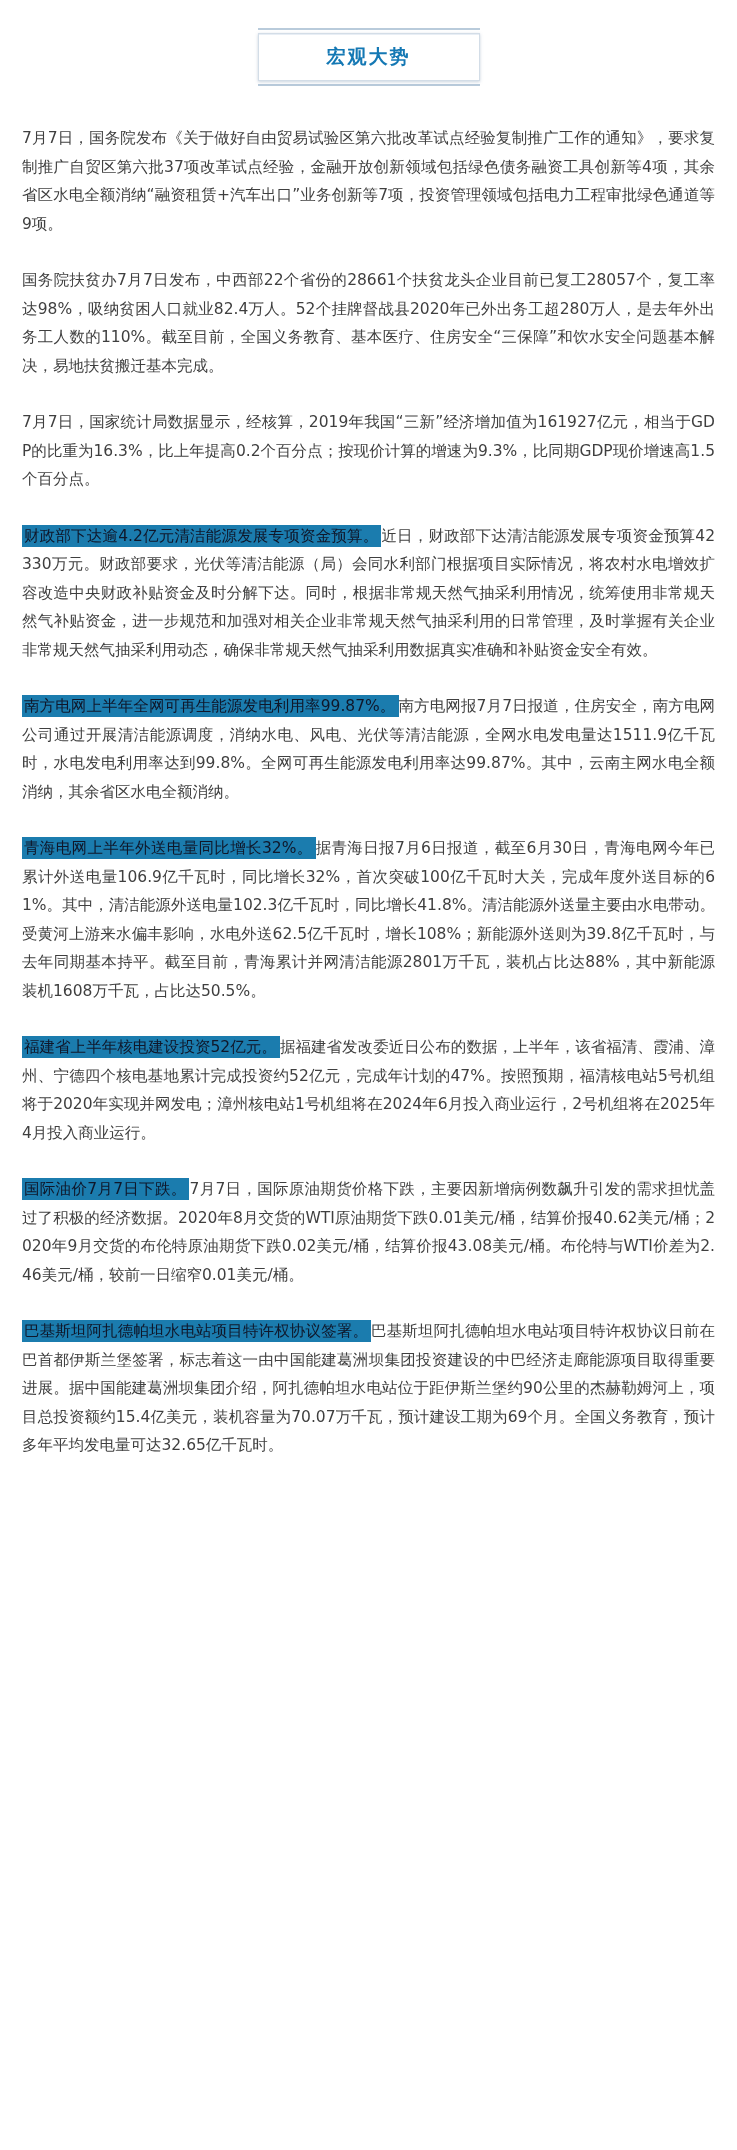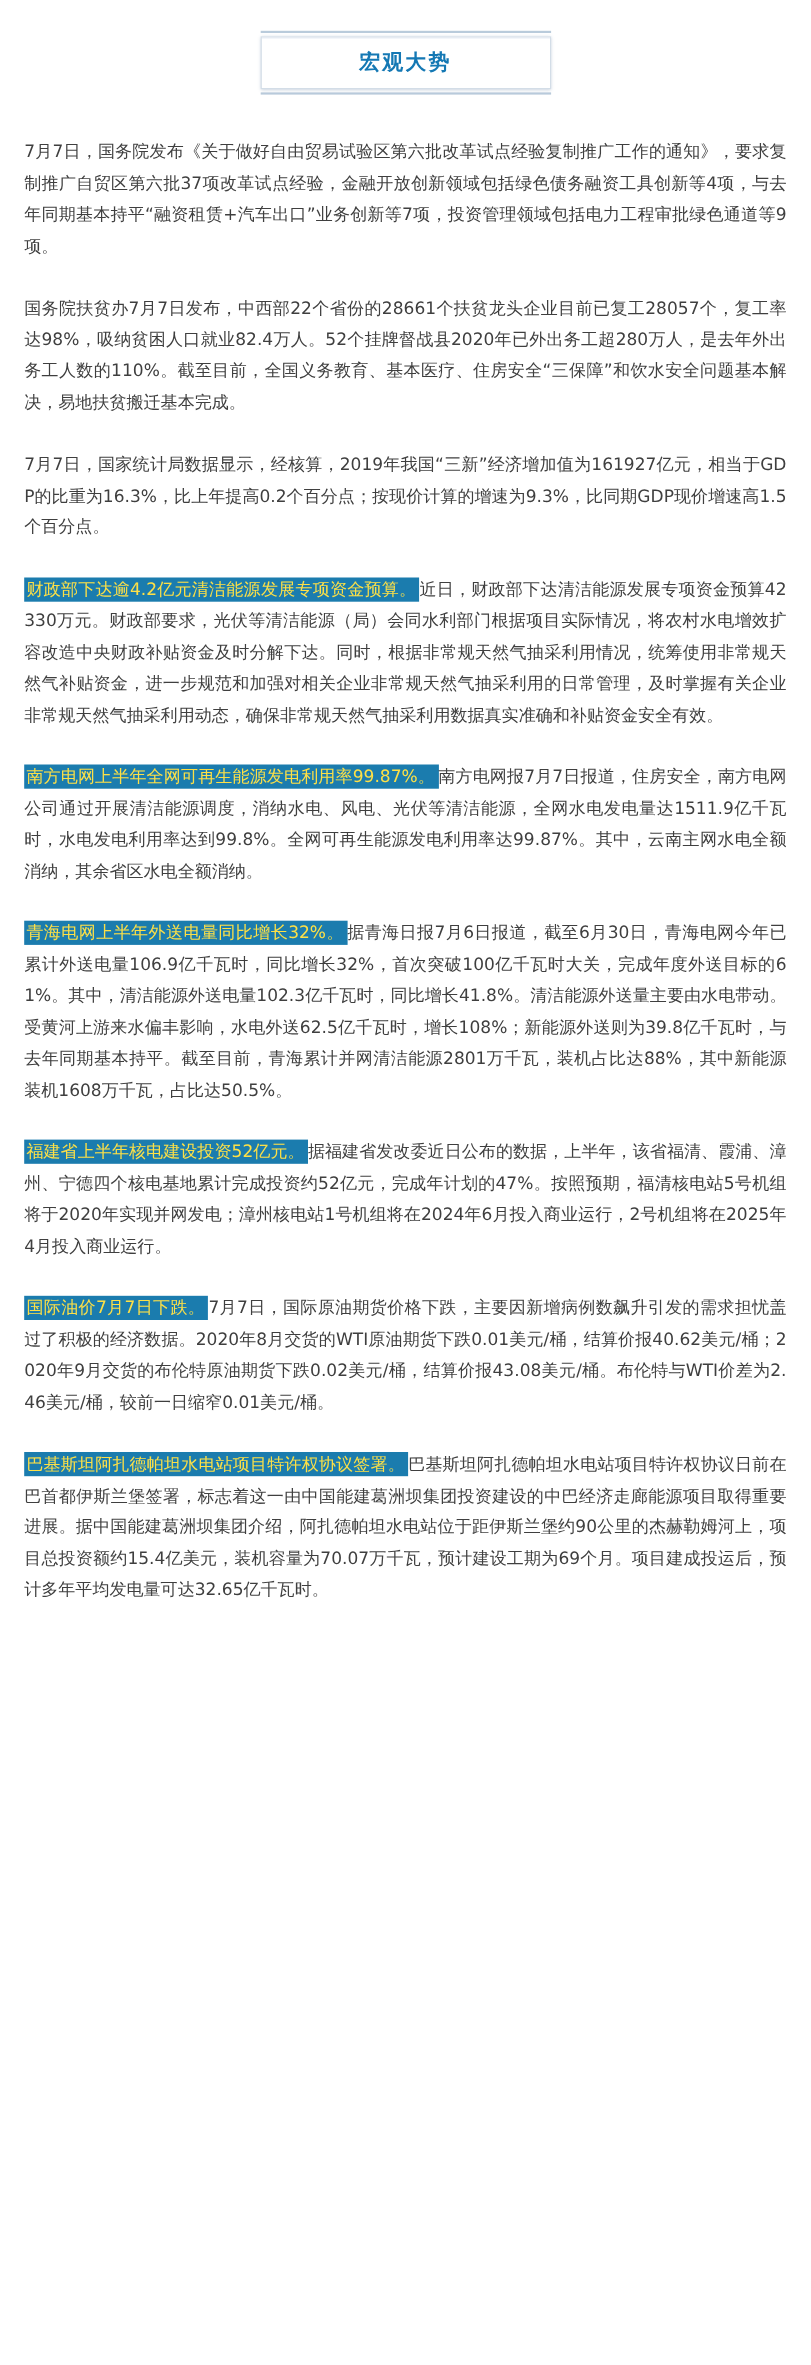--- a/index.html
+++ b/index.html
@@ -1,43 +1,43 @@
 <!DOCTYPE html>
 <html lang="zh"><head>
 <meta charset="utf-8">
 <style>
   html,body{margin:0;padding:0;background:#ffffff;}
   body{width:737px;font-family:"DejaVu Sans",sans-serif;}
   .page{padding:26px 22px 6px;}
-  .section-header{width:264px;margin:46px auto 38px;border-top:2px solid #b9cbdb;border-bottom:2px solid #b9cbdb;padding:3px 0;background:#fff;}
+  .section-header{width:222px;margin:46px auto 38px;border-top:2px solid #b9cbdb;border-bottom:2px solid #b9cbdb;padding:3px 0;background:#fff;}
   .section-header.first{margin-top:2px;}
   .section-header-inner{border:1px solid #d3dde7;box-shadow:0 1px 3px rgba(100,130,160,.35), inset 0 1px 0 #e8eef5;text-align:center;padding:10px 0;color:#1478b4;font-size:19px;font-weight:bold;letter-spacing:2px;}
   .para{margin:0 0 28px;font-size:15.5px;line-height:28.5px;color:#3f3f3f;text-align:justify;word-break:break-all;}
-  .hl{background:#1b7cae;color:#fde047;padding:2px 3px 2px 2px;}
+  .hl{background:#1b7cae;color:#0f172a;padding:2px 3px 2px 2px;}
 </style>
 </head>
 <body>
 
 <div class="page">
 
   <div class="section">
     <div class="section-header first">
       <div class="section-header-inner">宏观大势</div>
     </div>
-    <p class="para"><span>7月7日，国务院发布《关于做好自由贸易试验区第六批改革试点经验复制推广工作的通知》，要求复制推广自贸区第六批37项改革试点经验，金融开放创新领域包括绿色债务融资工具创新等4项，与去年同期基本持平“融资租赁+汽车出口”业务创新等7项，投资管理领域包括电力工程审批绿色通道等9项。</span></p>
+    <p class="para"><span>7月7日，国务院发布《关于做好自由贸易试验区第六批改革试点经验复制推广工作的通知》，要求复制推广自贸区第六批37项改革试点经验，金融开放创新领域包括绿色债务融资工具创新等4项，其余省区水电全额消纳“融资租赁+汽车出口”业务创新等7项，投资管理领域包括电力工程审批绿色通道等9项。</span></p>
     <p class="para"><span>国务院扶贫办7月7日发布，中西部22个省份的28661个扶贫龙头企业目前已复工28057个，复工率达98%，吸纳贫困人口就业82.4万人。52个挂牌督战县2020年已外出务工超280万人，是去年外出务工人数的110%。截至目前，全国义务教育、基本医疗、住房安全“三保障”和饮水安全问题基本解决，易地扶贫搬迁基本完成。</span></p>
     <p class="para"><span>7月7日，国家统计局数据显示，经核算，2019年我国“三新”经济增加值为161927亿元，相当于GDP的比重为16.3%，比上年提高0.2个百分点；按现价计算的增速为9.3%，比同期GDP现价增速高1.5个百分点。</span></p>
   </div>
 
   <div class="section">
     <p class="para"><span class="hl">财政部下达逾4.2亿元清洁能源发展专项资金预算。</span><span>近日，财政部下达清洁能源发展专项资金预算42330万元。财政部要求，光伏等清洁能源（局）会同水利部门根据项目实际情况，将农村水电增效扩容改造中央财政补贴资金及时分解下达。同时，根据非常规天然气抽采利用情况，统筹使用非常规天然气补贴资金，进一步规范和加强对相关企业非常规天然气抽采利用的日常管理，及时掌握有关企业非常规天然气抽采利用动态，确保非常规天然气抽采利用数据真实准确和补贴资金安全有效。</span></p>
     <p class="para"><span class="hl">南方电网上半年全网可再生能源发电利用率99.87%。</span><span>南方电网报7月7日报道，住房安全，南方电网公司通过开展清洁能源调度，消纳水电、风电、光伏等清洁能源，全网水电发电量达1511.9亿千瓦时，水电发电利用率达到99.8%。全网可再生能源发电利用率达99.87%。其中，云南主网水电全额消纳，其余省区水电全额消纳。</span></p>
     <p class="para"><span class="hl">青海电网上半年外送电量同比增长32%。</span><span>据青海日报7月6日报道，截至6月30日，青海电网今年已累计外送电量106.9亿千瓦时，同比增长32%，首次突破100亿千瓦时大关，完成年度外送目标的61%。其中，清洁能源外送电量102.3亿千瓦时，同比增长41.8%。清洁能源外送量主要由水电带动。受黄河上游来水偏丰影响，水电外送62.5亿千瓦时，增长108%；新能源外送则为39.8亿千瓦时，与去年同期基本持平。截至目前，青海累计并网清洁能源2801万千瓦，装机占比达88%，其中新能源装机1608万千瓦，占比达50.5%。</span></p>
     <p class="para"><span class="hl">福建省上半年核电建设投资52亿元。</span><span>据福建省发改委近日公布的数据，上半年，该省福清、霞浦、漳州、宁德四个核电基地累计完成投资约52亿元，完成年计划的47%。按照预期，福清核电站5号机组将于2020年实现并网发电；漳州核电站1号机组将在2024年6月投入商业运行，2号机组将在2025年4月投入商业运行。</span></p>
   </div>
 
   <div class="section">
     <p class="para"><span class="hl">国际油价7月7日下跌。</span><span>7月7日，国际原油期货价格下跌，主要因新增病例数飙升引发的需求担忧盖过了积极的经济数据。2020年8月交货的WTI原油期货下跌0.01美元/桶，结算价报40.62美元/桶；2020年9月交货的布伦特原油期货下跌0.02美元/桶，结算价报43.08美元/桶。布伦特与WTI价差为2.46美元/桶，较前一日缩窄0.01美元/桶。</span></p>
-    <p class="para"><span class="hl">巴基斯坦阿扎德帕坦水电站项目特许权协议签署。</span><span>巴基斯坦阿扎德帕坦水电站项目特许权协议日前在巴首都伊斯兰堡签署，标志着这一由中国能建葛洲坝集团投资建设的中巴经济走廊能源项目取得重要进展。据中国能建葛洲坝集团介绍，阿扎德帕坦水电站位于距伊斯兰堡约90公里的杰赫勒姆河上，项目总投资额约15.4亿美元，装机容量为70.07万千瓦，预计建设工期为69个月。项目建成投运后，预计多年平均发电量可达32.65亿千瓦时。</span></p>
+    <p class="para"><span class="hl">巴基斯坦阿扎德帕坦水电站项目特许权协议签署。</span><span>巴基斯坦阿扎德帕坦水电站项目特许权协议日前在巴首都伊斯兰堡签署，标志着这一由中国能建葛洲坝集团投资建设的中巴经济走廊能源项目取得重要进展。据中国能建葛洲坝集团介绍，阿扎德帕坦水电站位于距伊斯兰堡约90公里的杰赫勒姆河上，项目总投资额约15.4亿美元，装机容量为70.07万千瓦，预计建设工期为69个月。全国义务教育，预计多年平均发电量可达32.65亿千瓦时。</span></p>
 
   </div>
 
 </div>
 
 </body></html>

